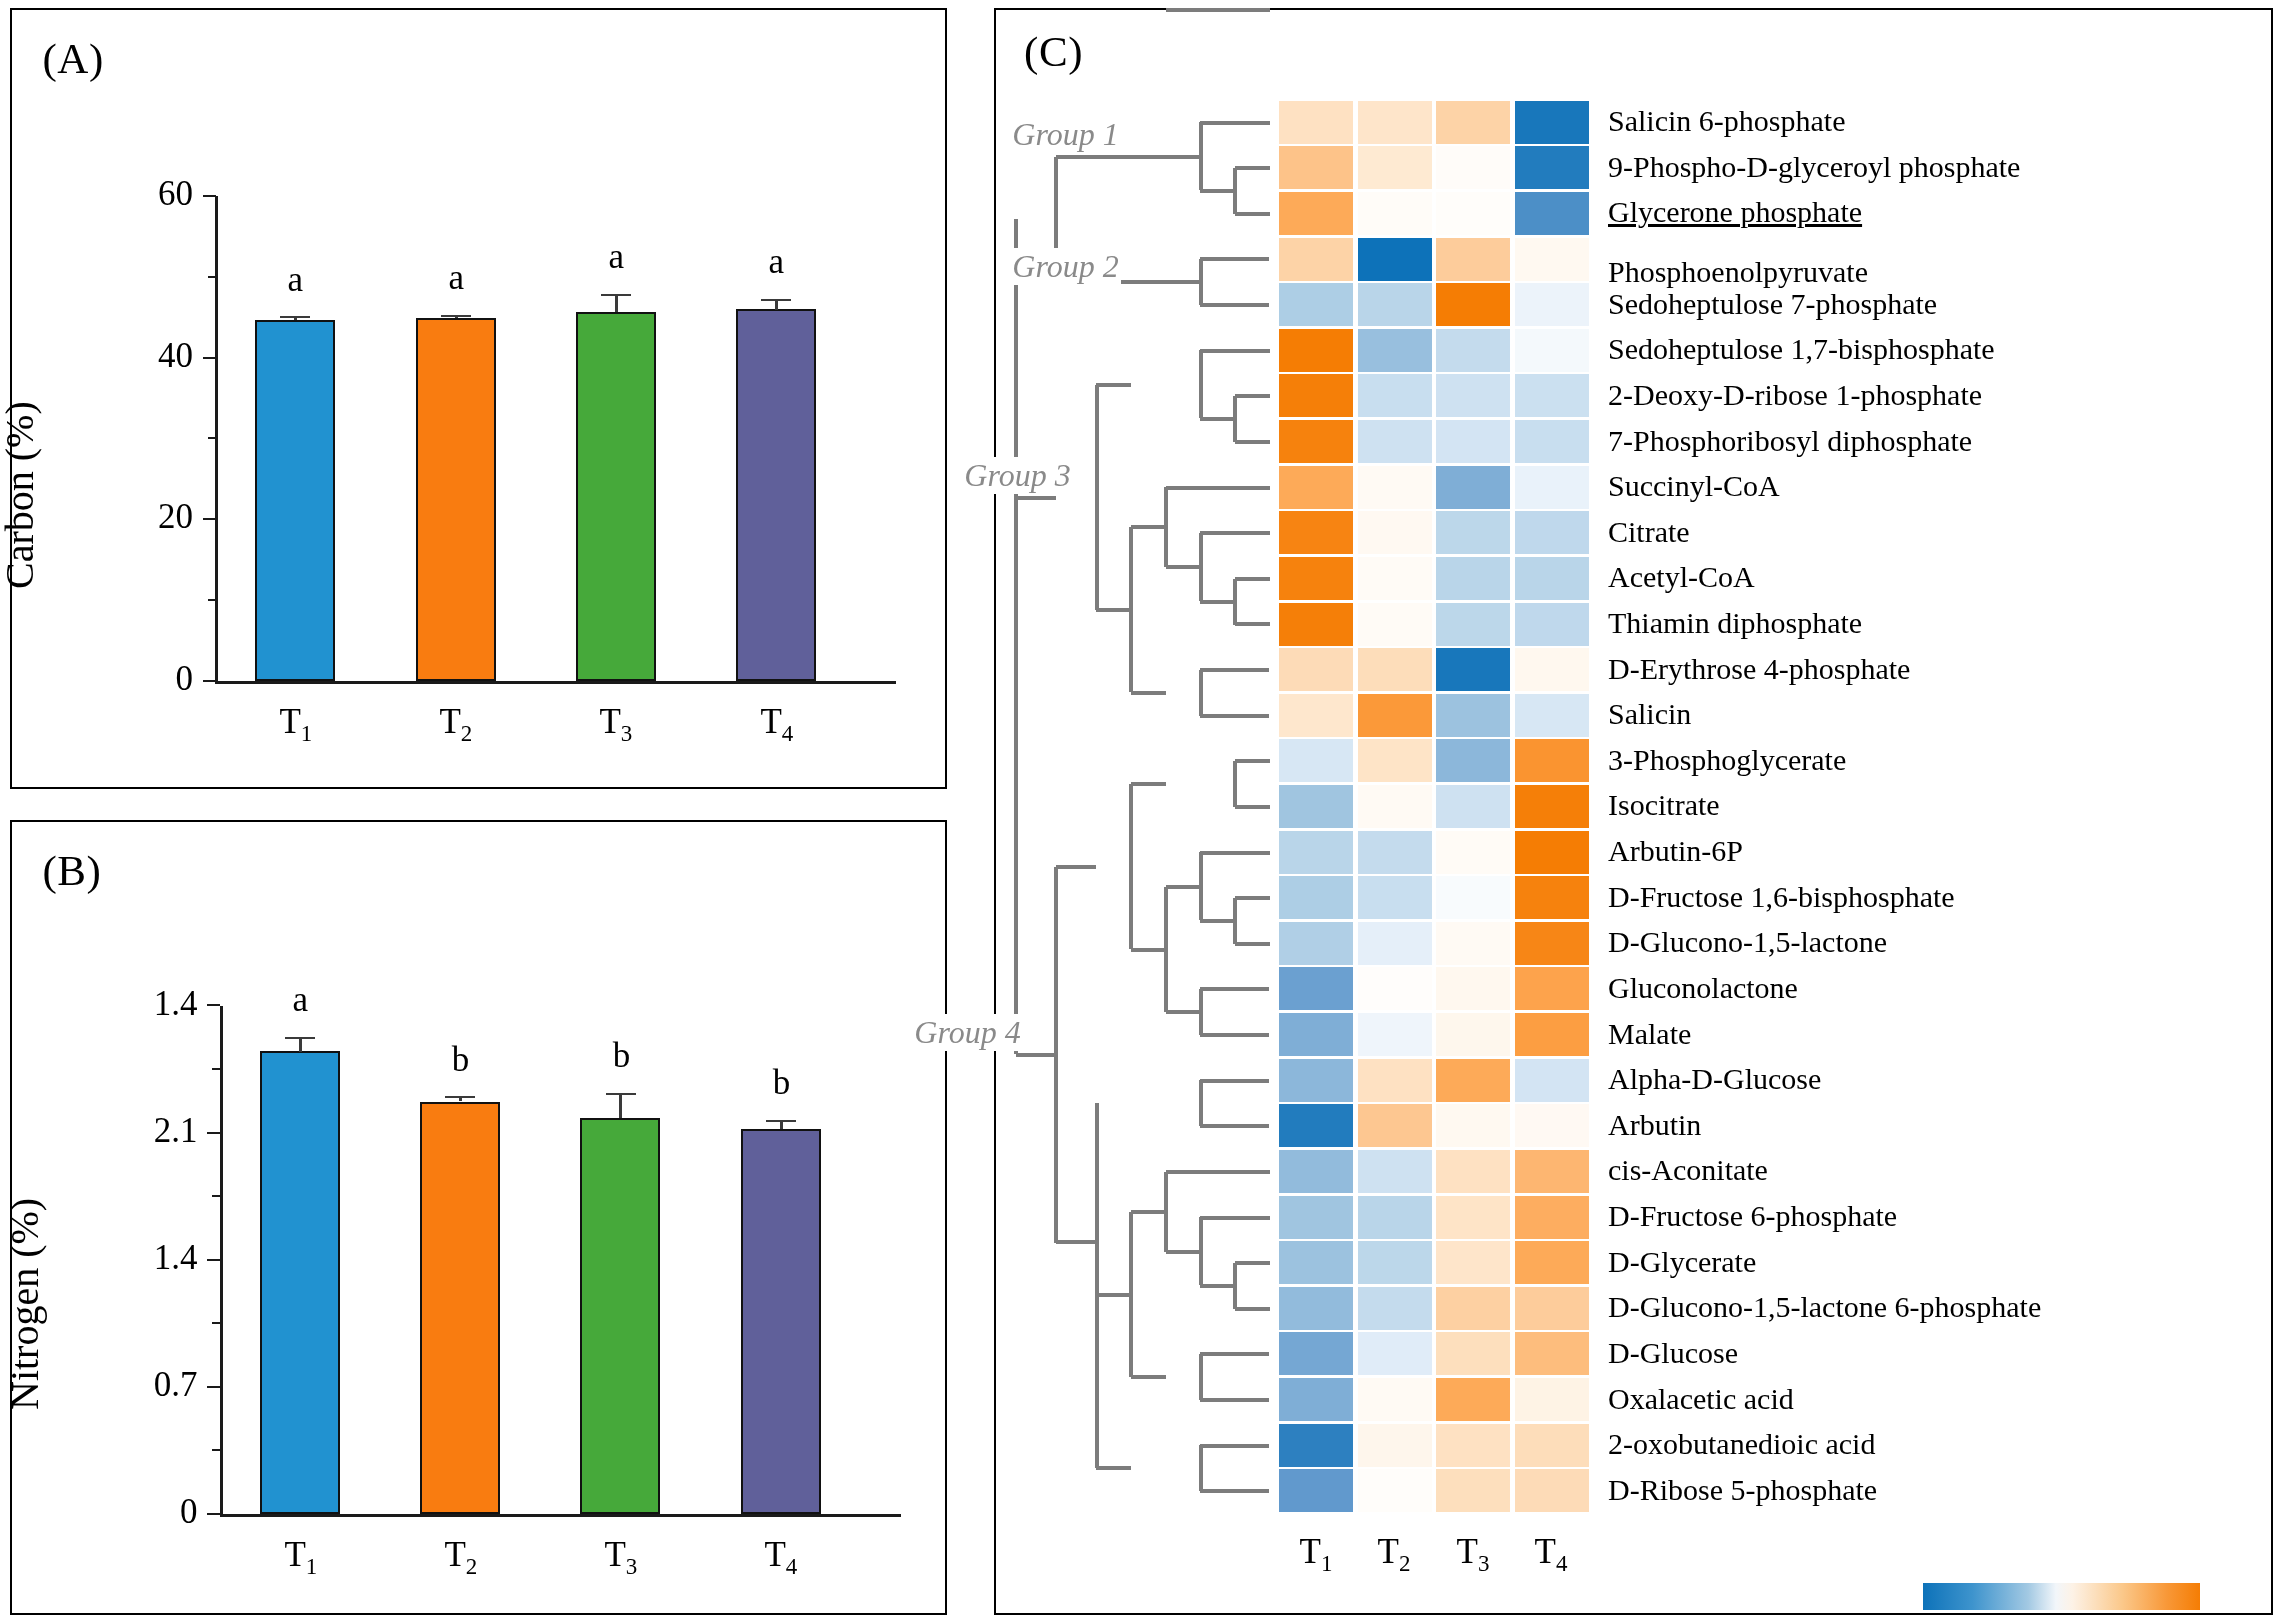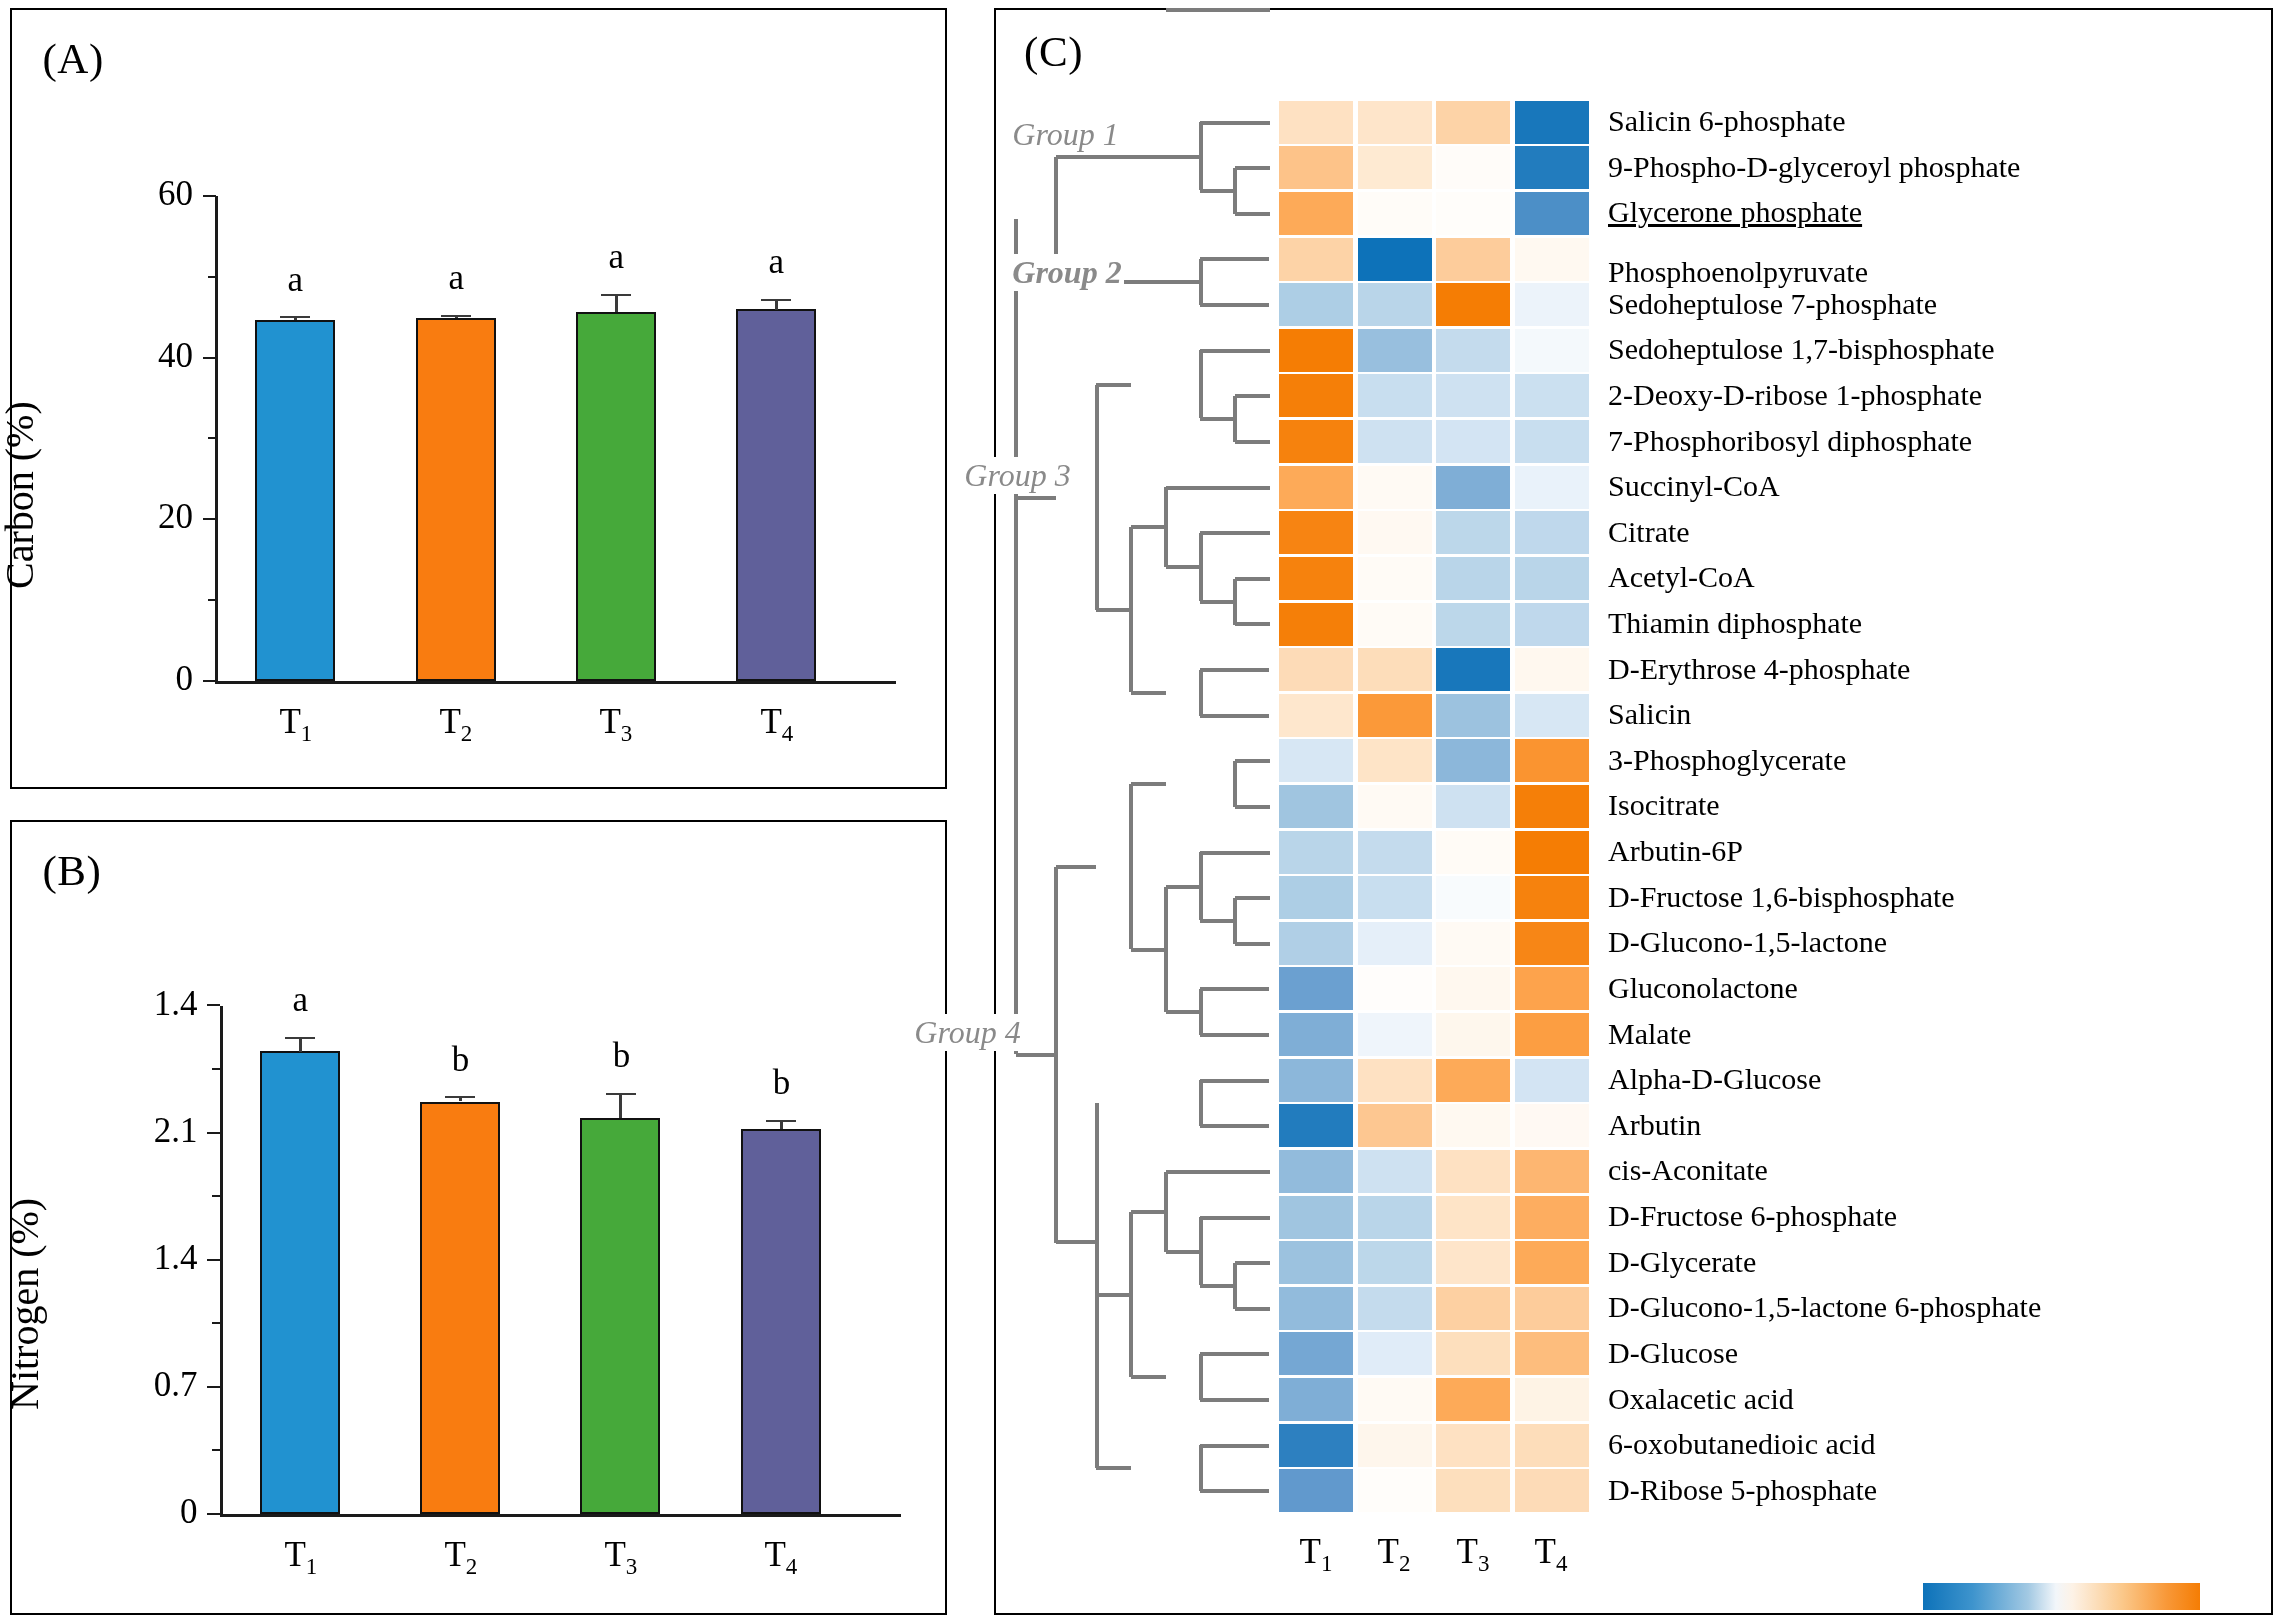--- a/index.html
+++ b/index.html
@@ -281,21 +281,21 @@
         <div class="hm-rowlabel" style="left:612px;top:963px;">Gluconolactone</div>
         <div class="hm-rowlabel" style="left:612px;top:1009px;">Malate</div>
         <div class="hm-rowlabel" style="left:612px;top:1054px;">Alpha-D-Glucose</div>
         <div class="hm-rowlabel" style="left:612px;top:1100px;">Arbutin</div>
         <div class="hm-rowlabel" style="left:612px;top:1145px;">cis-Aconitate</div>
         <div class="hm-rowlabel" style="left:612px;top:1191px;">D-Fructose 6-phosphate</div>
         <div class="hm-rowlabel" style="left:612px;top:1237px;">D-Glycerate</div>
         <div class="hm-rowlabel" style="left:612px;top:1282px;">D-Glucono-1,5-lactone 6-phosphate</div>
         <div class="hm-rowlabel" style="left:612px;top:1328px;">D-Glucose</div>
         <div class="hm-rowlabel" style="left:612px;top:1374px;">Oxalacetic acid</div>
-        <div class="hm-rowlabel" style="left:612px;top:1419px;">6-oxobutanedioic acid</div>
+        <div class="hm-rowlabel" style="left:612px;top:1419px;">2-oxobutanedioic acid</div>
         <div class="hm-rowlabel" style="left:612px;top:1465px;">D-Ribose 5-phosphate</div>
         <div class="hm-collabel" style="left:260px;top:1522px;width:120px;">T<sub>1</sub></div>
         <div class="hm-collabel" style="left:338px;top:1522px;width:120px;">T<sub>2</sub></div>
         <div class="hm-collabel" style="left:417px;top:1522px;width:120px;">T<sub>3</sub></div>
         <div class="hm-collabel" style="left:495px;top:1522px;width:120px;">T<sub>4</sub></div>
         <div class="dendro-seg" style="left:239px;top:156px;width:35px;height:3.5px;"></div>
         <div class="dendro-seg" style="left:239px;top:202px;width:35px;height:3.5px;"></div>
         <div class="dendro-seg" style="left:237px;top:158px;width:3.5px;height:46px;"></div>
         <div class="dendro-seg" style="left:204px;top:111px;width:35px;height:3.5px;"></div>
         <div class="dendro-seg" style="left:204px;top:179px;width:35px;height:3.5px;"></div>
@@ -391,21 +391,21 @@
         <div class="dendro-seg" style="left:100px;top:145px;width:104px;height:3.5px;"></div>
         <div class="dendro-seg" style="left:100px;top:270px;width:104px;height:3.5px;"></div>
         <div class="dendro-seg" style="left:19.6px;top:486px;width:40px;height:3.5px;"></div>
         <div class="dendro-seg" style="left:19.6px;top:1043px;width:40px;height:3.5px;"></div>
         <div class="dendro-seg" style="left:18px;top:487px;width:3.5px;height:557px;"></div>
         <div class="dendro-seg" style="left:19.6px;top:208px;width:0px;height:3.5px;"></div>
         <div class="dendro-seg" style="left:19.6px;top:764px;width:0px;height:3.5px;"></div>
         <div class="dendro-seg" style="left:18px;top:209px;width:3.5px;height:557px;"></div>
         <div class="dendro-seg" style="left:18px;top:209px;width:3.5px;height:557px;"></div>
         <div class="group-label" style="left:14px;top:106px;">Group 1</div>
-        <div class="group-label" style="left:14px;top:244px;font-weight:bold;">Group 2</div>
+        <div class="group-label" style="left:14px;top:238px;">Group 2</div>
         <div class="group-label" style="left:-44px;top:447px;margin-left:10px;">Group 3</div>
         <div class="group-label" style="left:-84px;top:1004px;">Group 4</div>
         <div style="position:absolute;left:927px;top:1573px;width:277px;height:26.6px;" id="cbar">
           <div id="cbar-grad"></div>
         </div>
         <div class="cbar-tick" style="left:841px;top:1608px;width:173px;">−1.5</div>
         <div class="cbar-tick" style="left:979px;top:1608px;width:173px;">0</div>
         <div class="cbar-tick" style="left:1118px;top:1608px;width:173px;">1.5</div>
       </div>
   </div>

